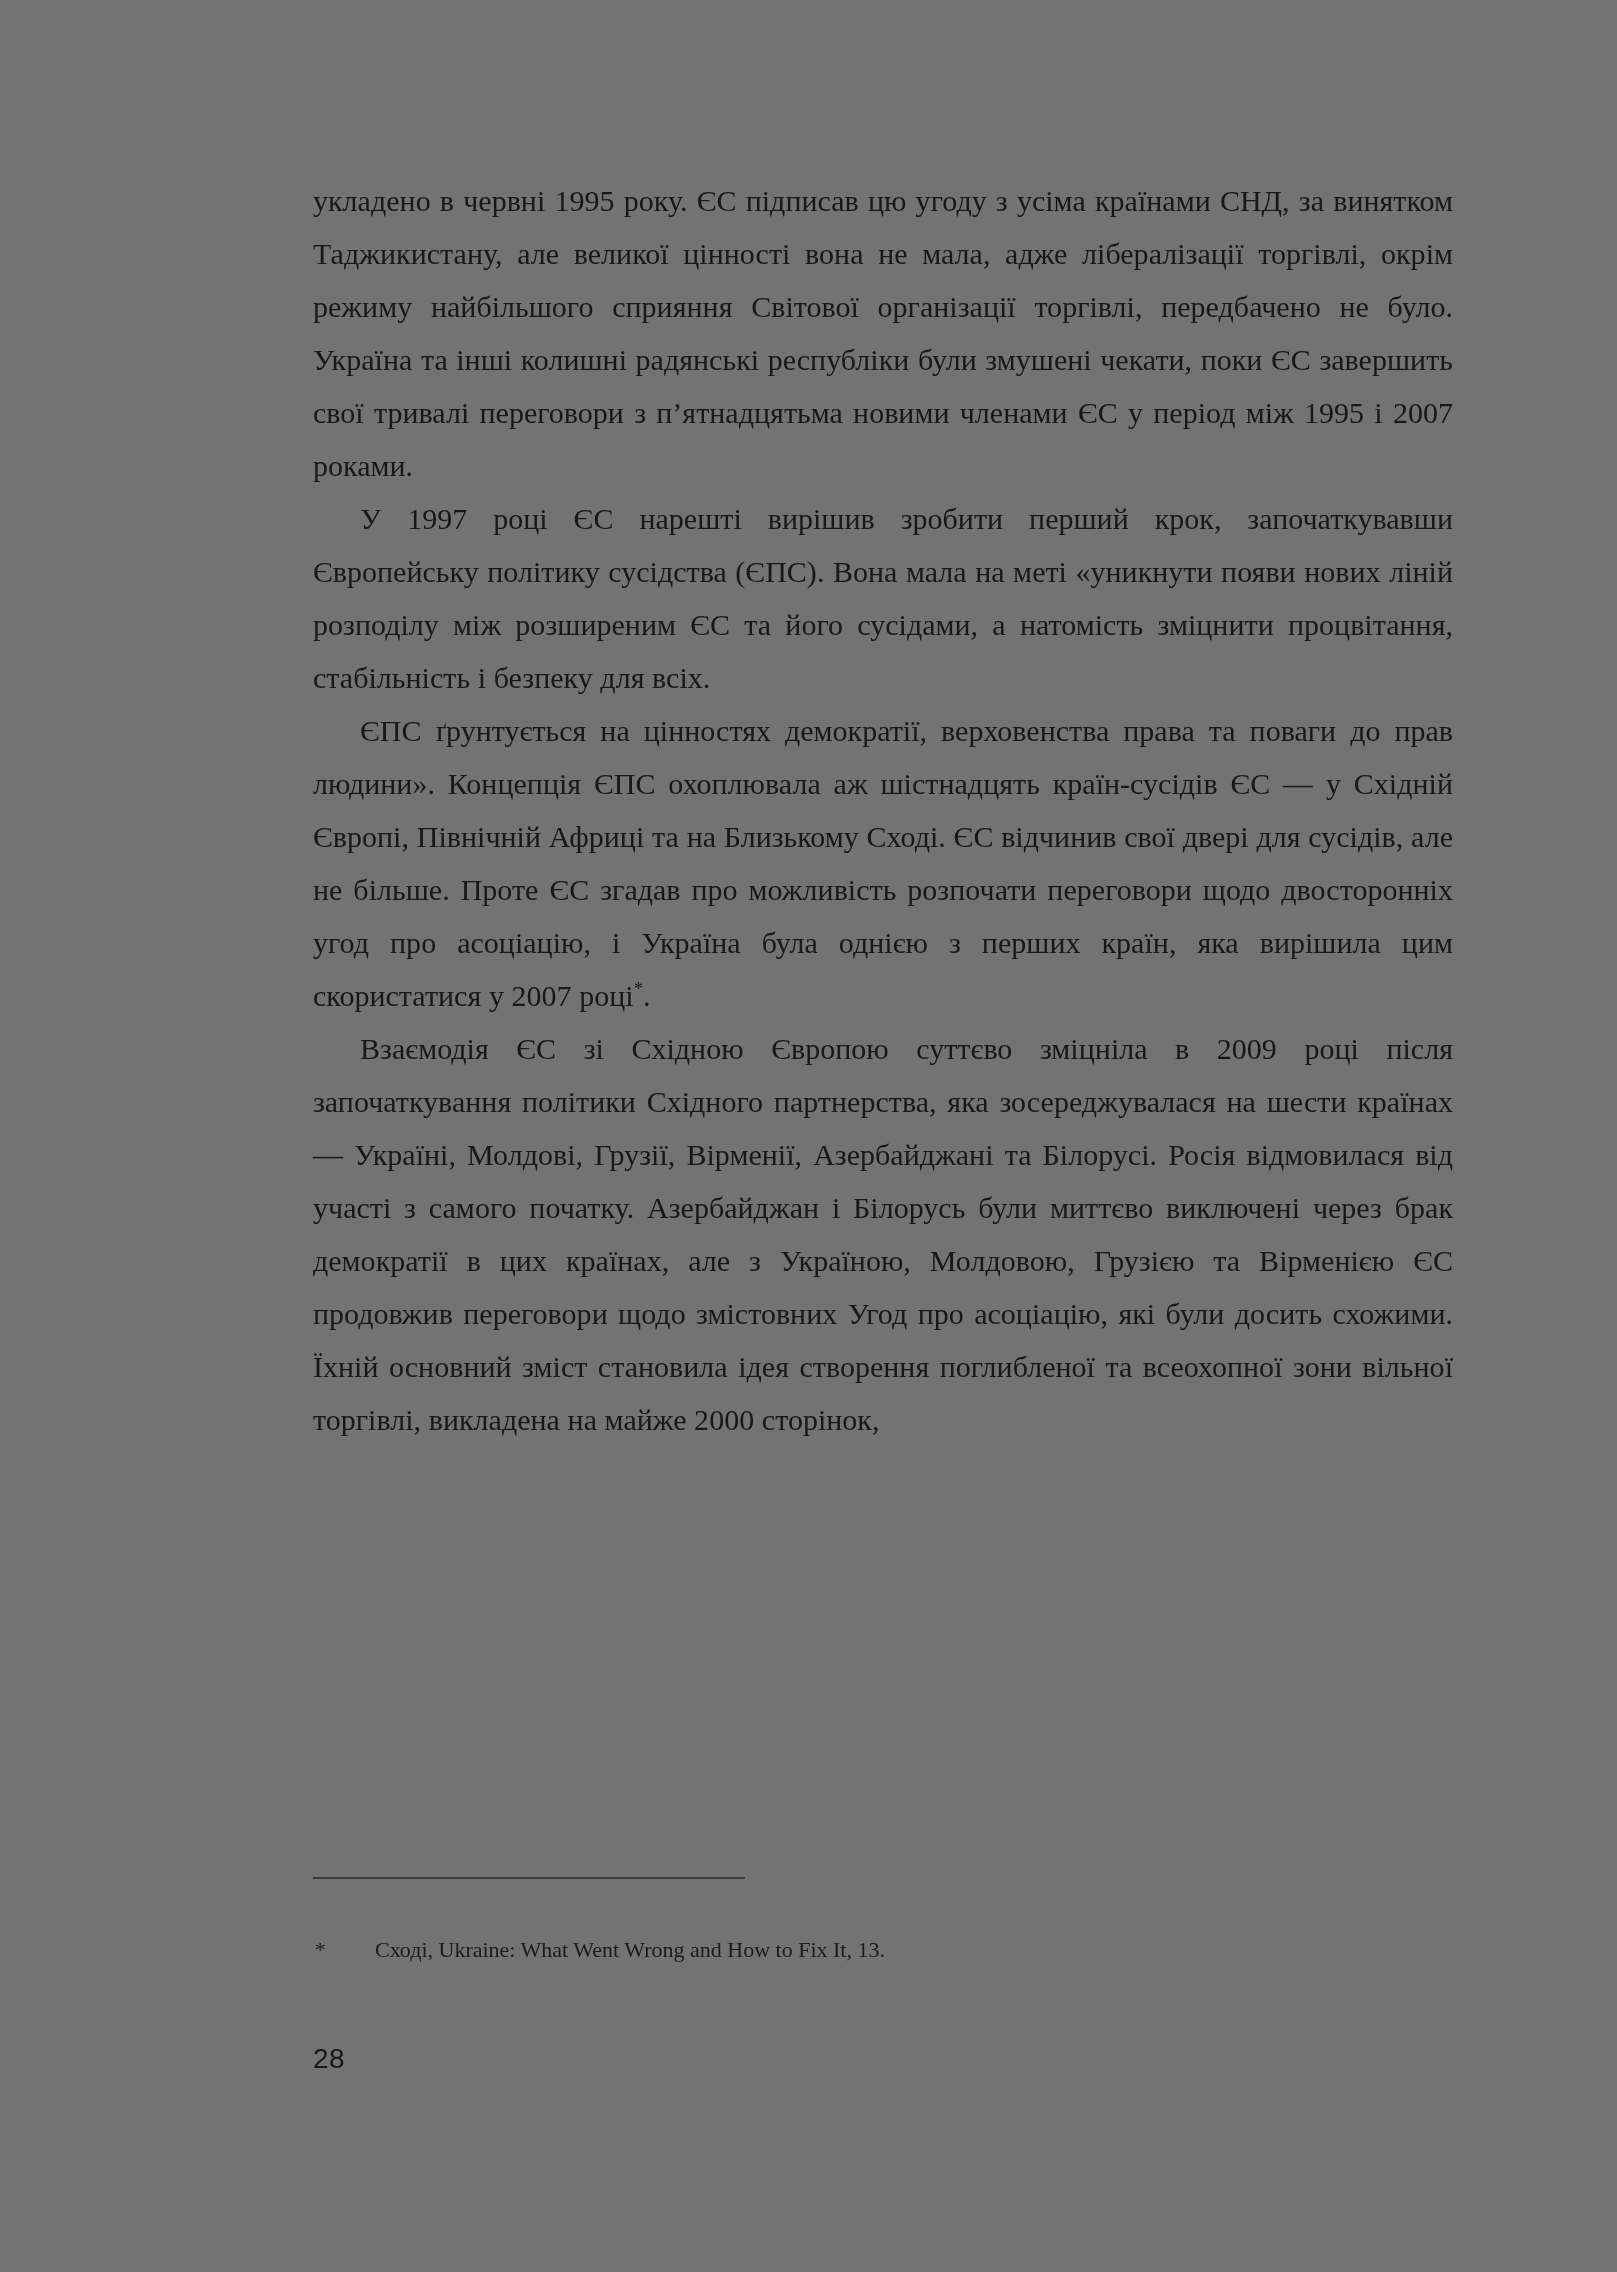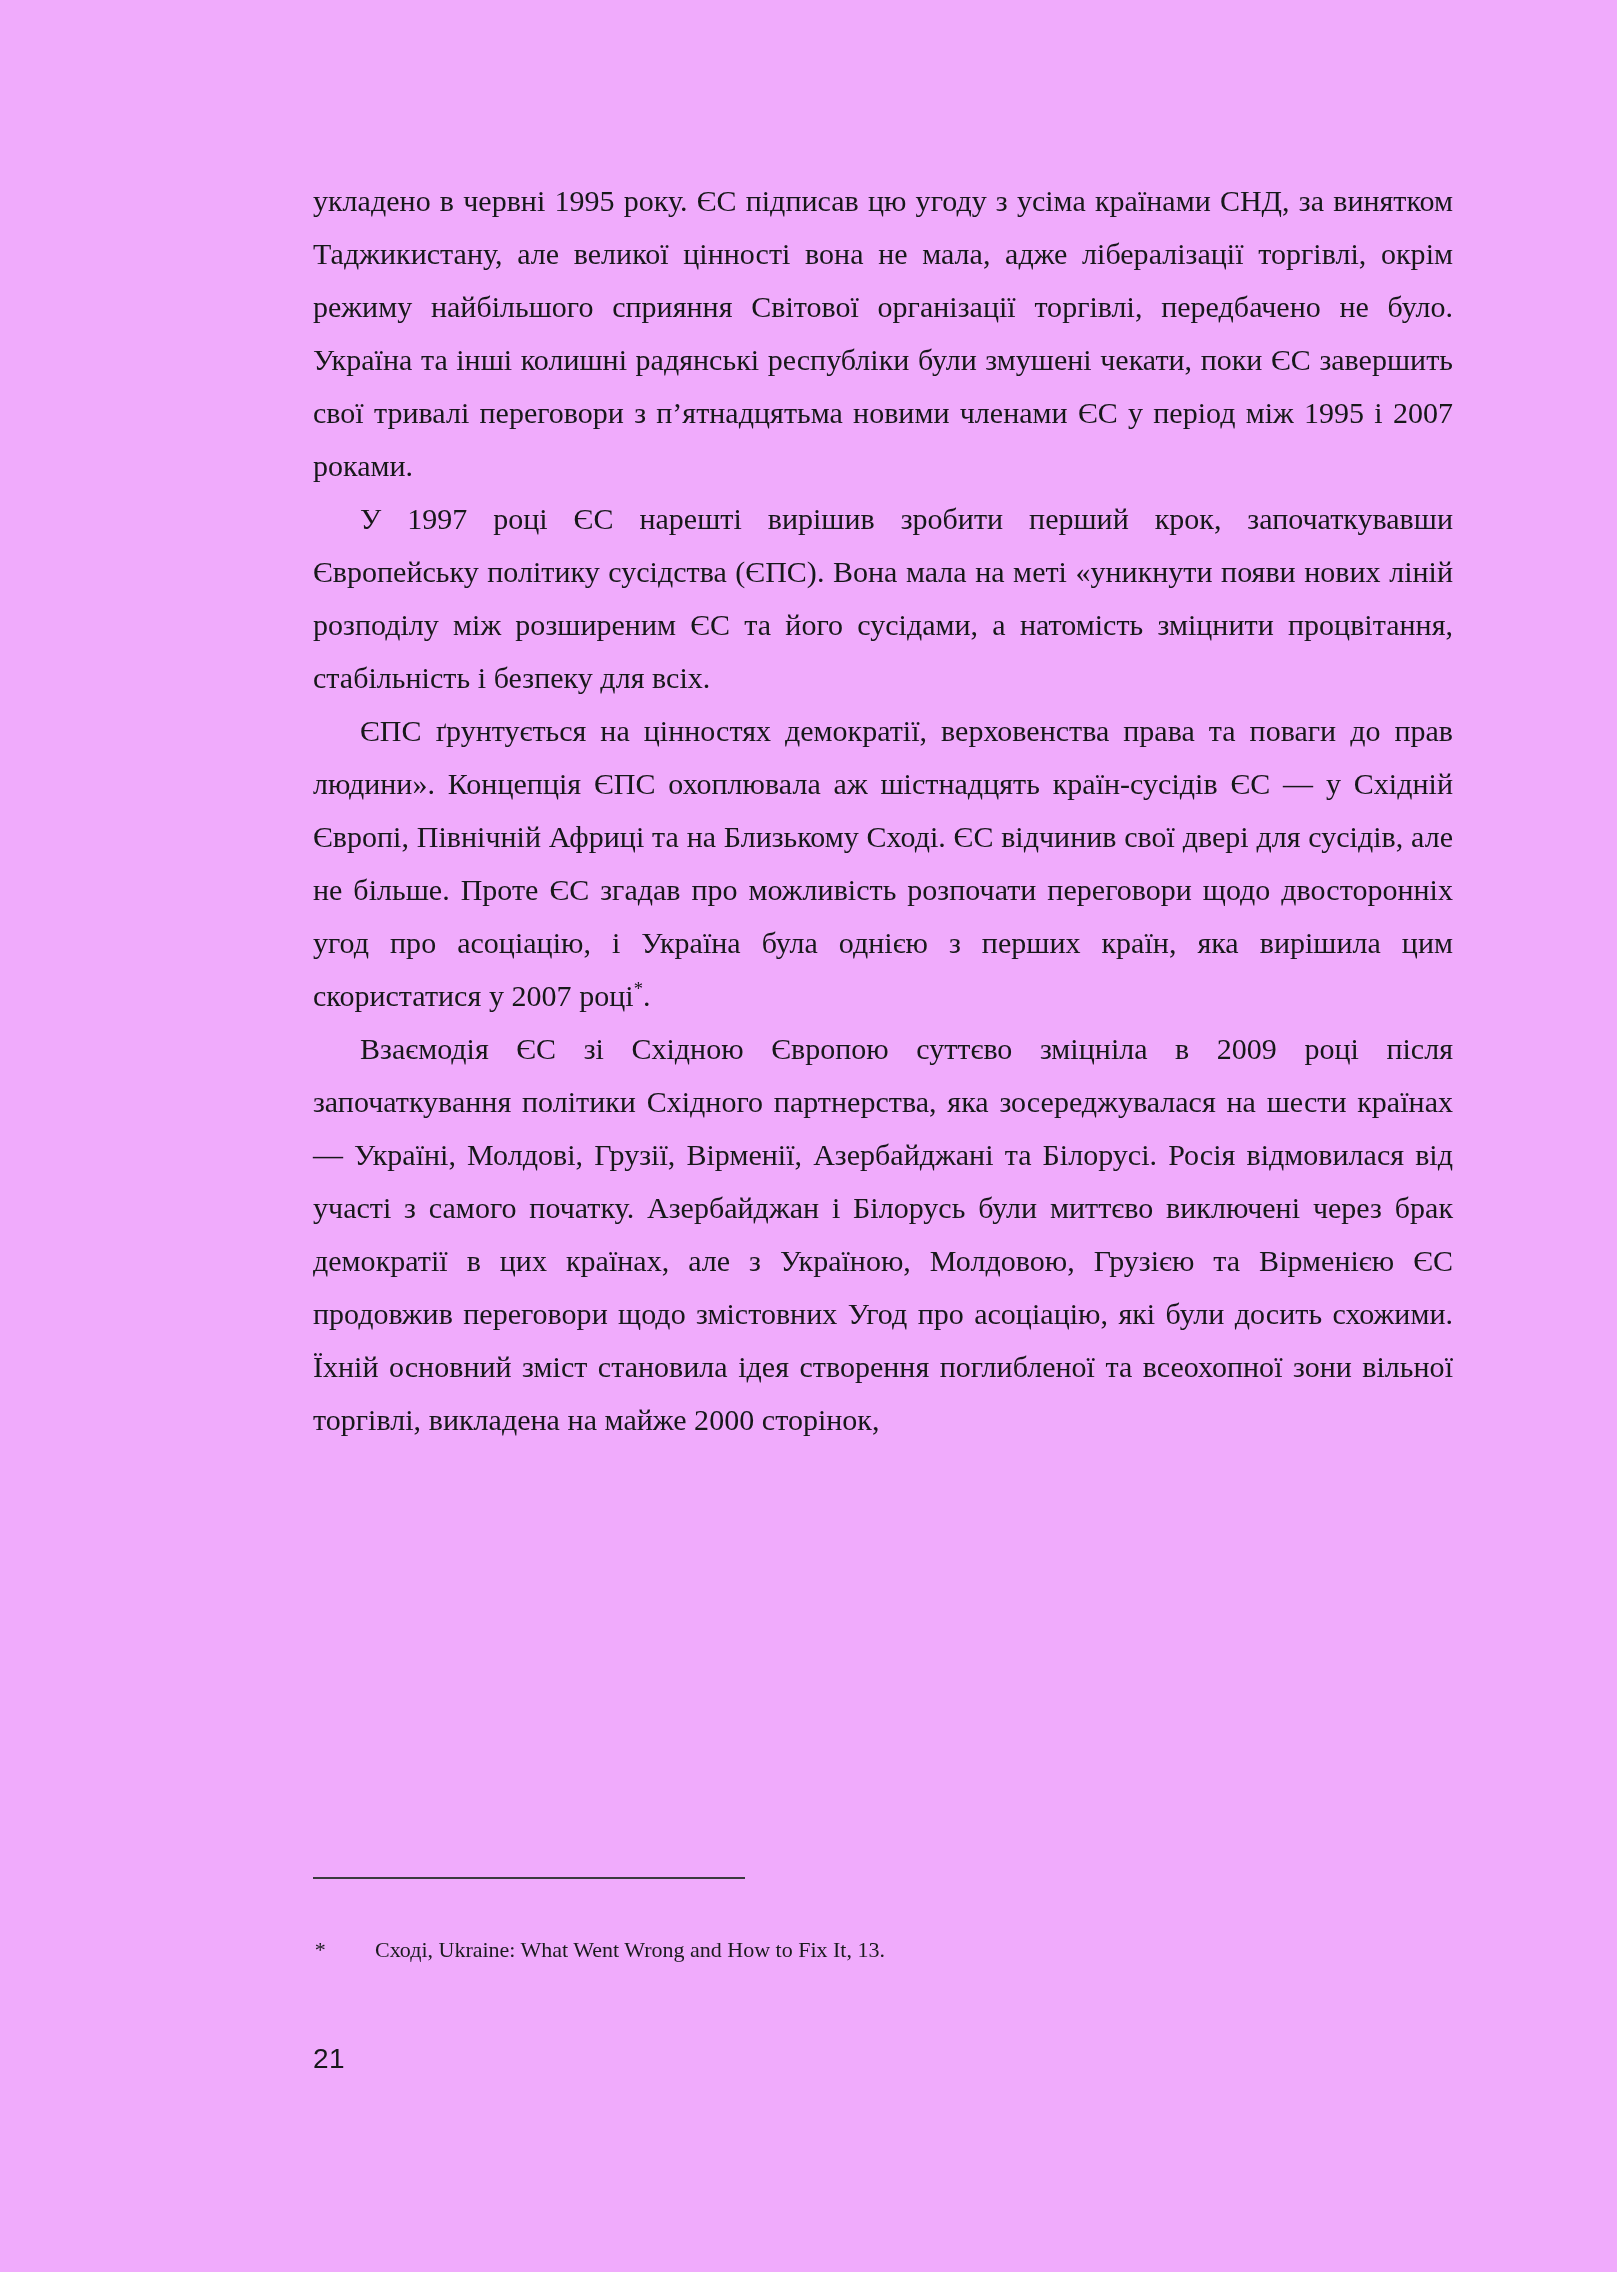--- a/index.html
+++ b/index.html
@@ -14,21 +14,21 @@
     position: relative;
     overflow: hidden;
     font-family: "Liberation Serif", "DejaVu Serif", serif;
     color: #17181a;
     -webkit-font-smoothing: antialiased;
   }
 
   .page {
     position: absolute;
     inset: 0;
-    background: #f0abfc;
+    background: #737373;
   }
 
   
   .text-column {
     position: absolute;
     left: 313px;
     top: 174px;
     width: 1140px;
   }
 
@@ -115,16 +115,16 @@
 
     <p class="para">Взаємодія ЄС зі Східною Європою суттєво зміцніла в 2009 ро­ці після започаткування політики Східного партнерства, яка зо­середжувалася на шести країнах — Україні, Молдові, Грузії, Вір­менії, Азербайджані та Білорусі. Росія відмовилася від участі з самого початку. Азербайджан і Білорусь були миттєво виклю­чені через брак демократії в цих країнах, але з Україною, Мол­довою, Грузією та Вірменією ЄС продовжив переговори щодо змістовних Угод про асоціацію, які були досить схожими. Їхній основний зміст становила ідея створення поглибленої та все­охопної зони вільної торгівлі, викладена на майже 2000 сторінок,</p>
 
   </div>
 
   <div class="footnote-area">
     <div class="footnote-rule"></div>
     <div class="footnote"><span class="fn-marker">*</span><span>Сході, </span><span class="fn-title">Ukraine: What Went Wrong and How to Fix It</span><span>, 13.</span></div>
   </div>
 
-  <div class="folio">21</div>
+  <div class="folio">28</div>
 
 </div>
 
 
 </body></html>

